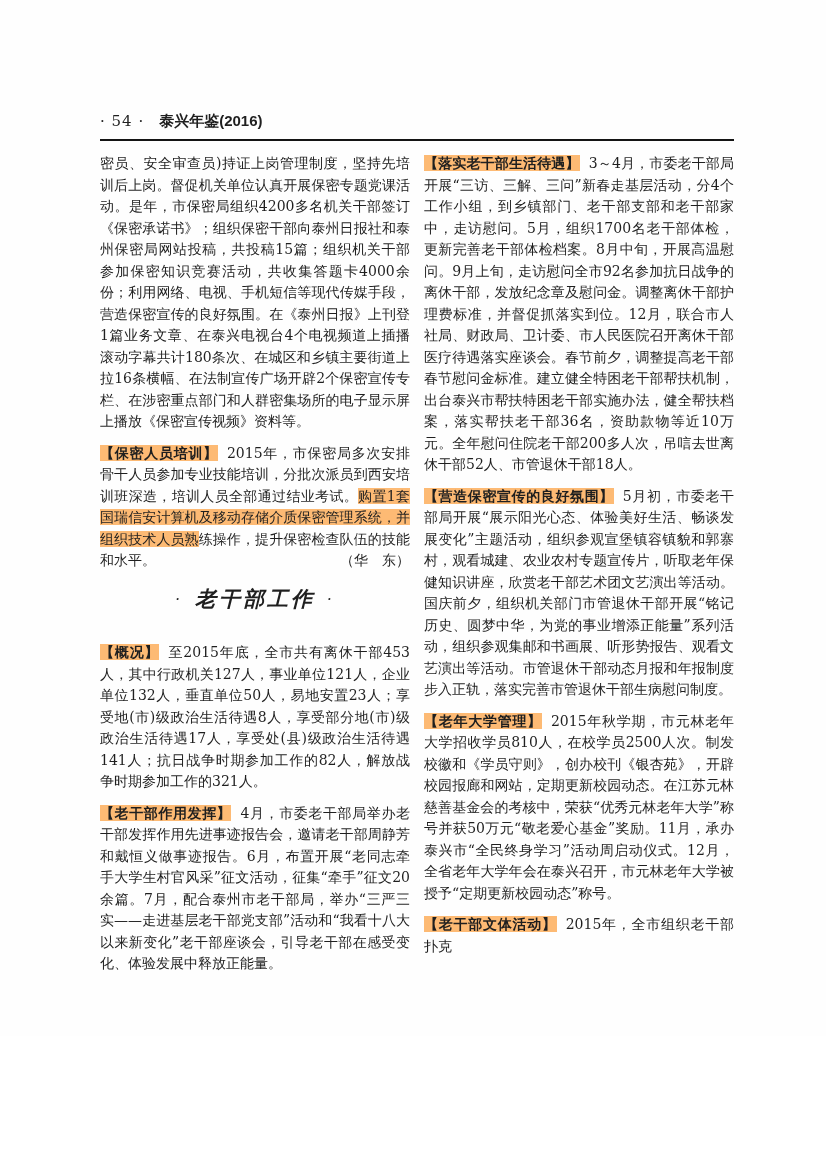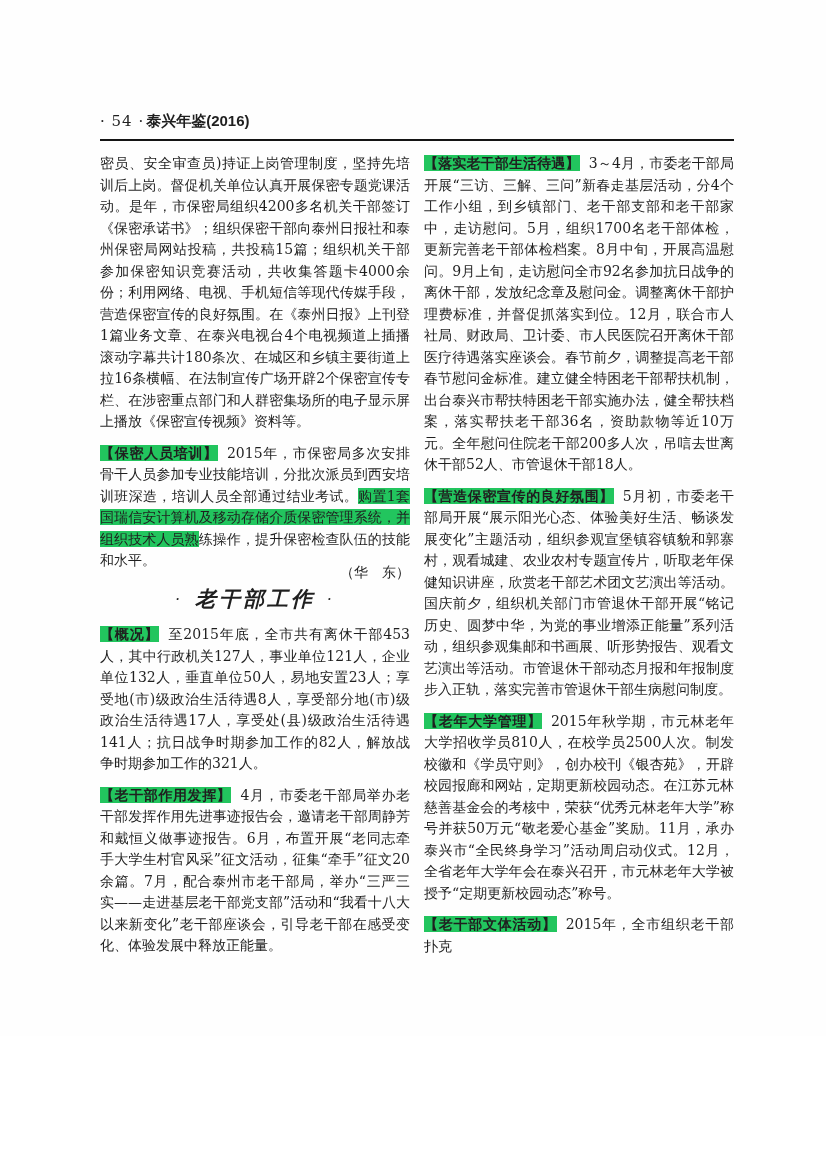--- a/index.html
+++ b/index.html
@@ -7,44 +7,44 @@
     position:relative;
     width:826px;height:1036px;
     background:#fefefe;
     font-family:"DejaVu Serif","Liberation Serif",serif;
     color:#1f1f1f;
     overflow:hidden;
   }
   .content{position:absolute;left:100px;top:112px;width:634px;}
   .pagehead{display:flex;align-items:baseline;font-size:15px;}
   .pg-label{letter-spacing:1px;}
-  .book-title{margin-left:2px;font-family:"Liberation Sans","DejaVu Sans",sans-serif;font-weight:bold;}
+  .book-title{margin-left:15px;font-family:"Liberation Sans","DejaVu Sans",sans-serif;font-weight:bold;}
   .rule{height:2px;background:#141414;margin-top:8px;margin-bottom:12px;}
   .cols{display:flex;}
   .col{width:310px;font-size:14px;line-height:21.5px;text-align:justify;}
   .col-left{margin-right:14px;}
   .col p{margin:0 0 10px 0;}
   .col p:last-child{margin-bottom:0;}
   .h{
     font-family:"Liberation Sans","DejaVu Sans",sans-serif;
     font-weight:bold;
     margin-right:9px;
   }
-  .hl{background:#22c55e;}
+  .hl{background:#fdba74;}
   .section-title{
     text-align:center;
     font-size:21px;
     font-style:italic;
     letter-spacing:3px;
-    margin:16px 0 14px 0;
+    margin:16px 0 32px 0;
     font-weight:bold;
   }
   .section-title .dot{font-size:15px;font-weight:normal;vertical-align:2px;}
   .section-title .st{margin:0 12px;}
-  .sig{float:right;margin-top:12px;}
+  .sig{float:right;}
 </style>
 </head>
 <body>
 
 <div class="page">
   <div class="content">
 
     <div class="pagehead">
       <span class="pg-label">· 54 ·</span>
       <span class="book-title">泰兴年鉴(2016)</span>

